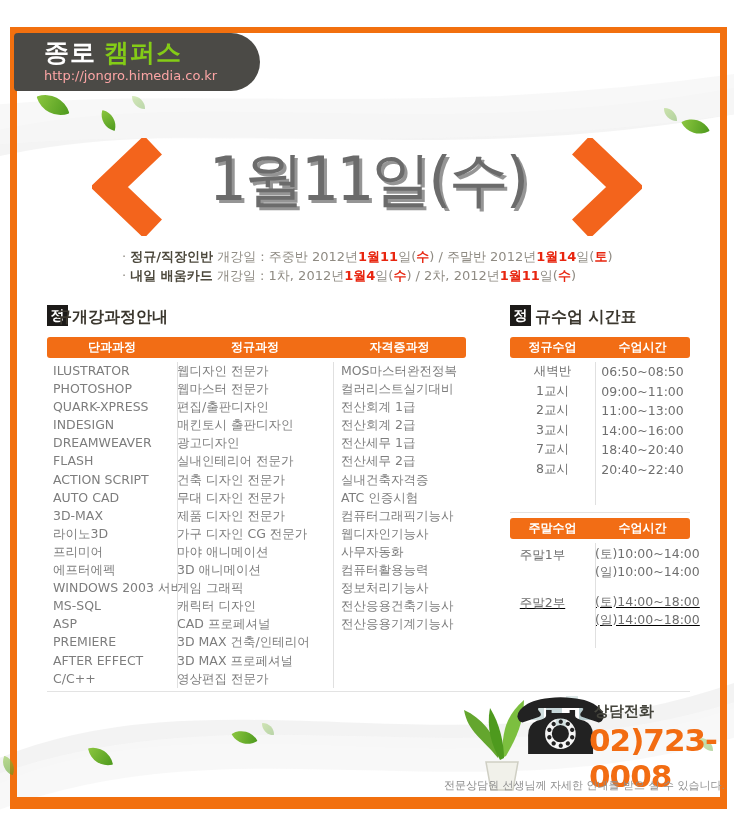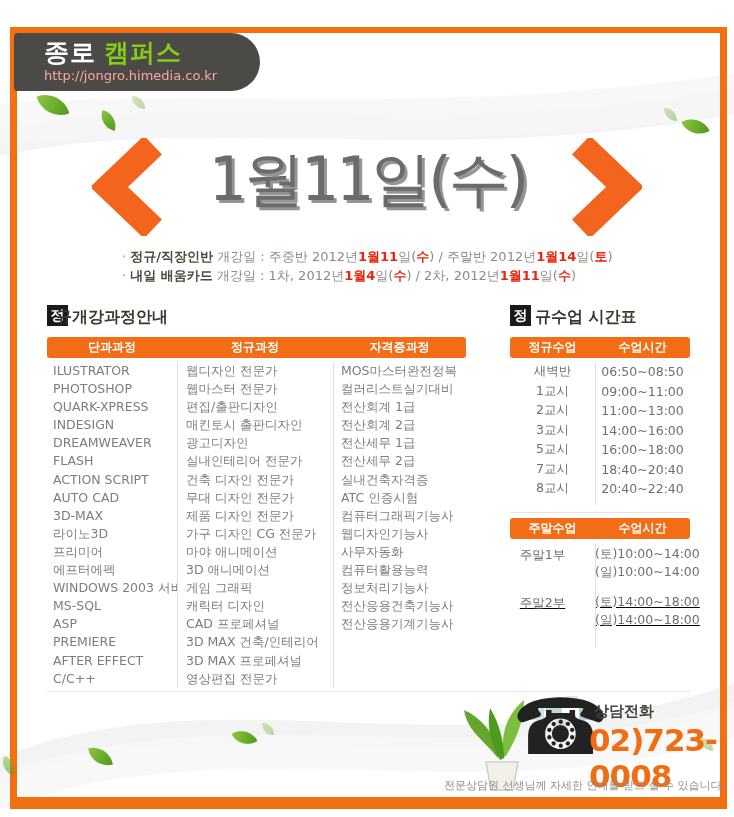--- a/index.html
+++ b/index.html
@@ -45,21 +45,21 @@
   .sec-title{font-size:16px;font-weight:bold;color:#3b372e;z-index:3;}
 
   .obar{background:#f26d15;border-radius:3px;z-index:3;display:flex;align-items:center;}
   .obar .hcell{color:#fff;font-size:12px;font-weight:bold;text-align:center;font-family:Liberation Mono, monospace;}
 
   
   .c-body{left:47px;top:363px;width:419px;z-index:3;}
   .c-row{display:flex;height:18.1px;align-items:flex-start;}
   .c-cell{font-size:12.5px;color:#7d7d7d;white-space:nowrap;overflow:hidden;}
   .c-cell.c0{width:130px;padding-left:6px;box-sizing:border-box;}
-  .c-cell.c1{width:156px;padding-left:9px;box-sizing:border-box;}
+  .c-cell.c1{width:156px;padding-left:0;box-sizing:border-box;}
   .c-cell.c2{width:133px;padding-left:8px;box-sizing:border-box;}
   .vline{width:1px;background:#e0e0e0;z-index:3;}
   .hline{height:1px;background:#e3e3e3;z-index:3;}
 
   
   .s-body{left:510px;top:362px;width:180px;z-index:3;}
   .s-row{display:flex;height:19.5px;align-items:center;}
   .s-name{width:85px;text-align:center;font-size:12.5px;color:#6f6f6f;}
   .s-time{width:95px;text-align:center;font-size:12.5px;color:#6f6f6f;}
   .w-block{display:flex;z-index:3;}
@@ -245,24 +245,20 @@
       </div>
       <div class="s-row">
         <div class="s-name">2교시</div>
         <div class="s-time">11:00~13:00</div>
       </div>
       <div class="s-row">
         <div class="s-name">3교시</div>
         <div class="s-time">14:00~16:00</div>
       </div>
       <div class="s-row">
-        <div class="s-name">5교시</div>
-        <div class="s-time">16:00~18:00</div>
-      </div>
-      <div class="s-row">
         <div class="s-name">7교시</div>
         <div class="s-time">18:40~20:40</div>
       </div>
       <div class="s-row">
         <div class="s-name">8교시</div>
         <div class="s-time">20:40~22:40</div>
       </div>
     </div>
   <div class="abs vline" style="left:595px;top:362px;height:143px;"></div>
 

